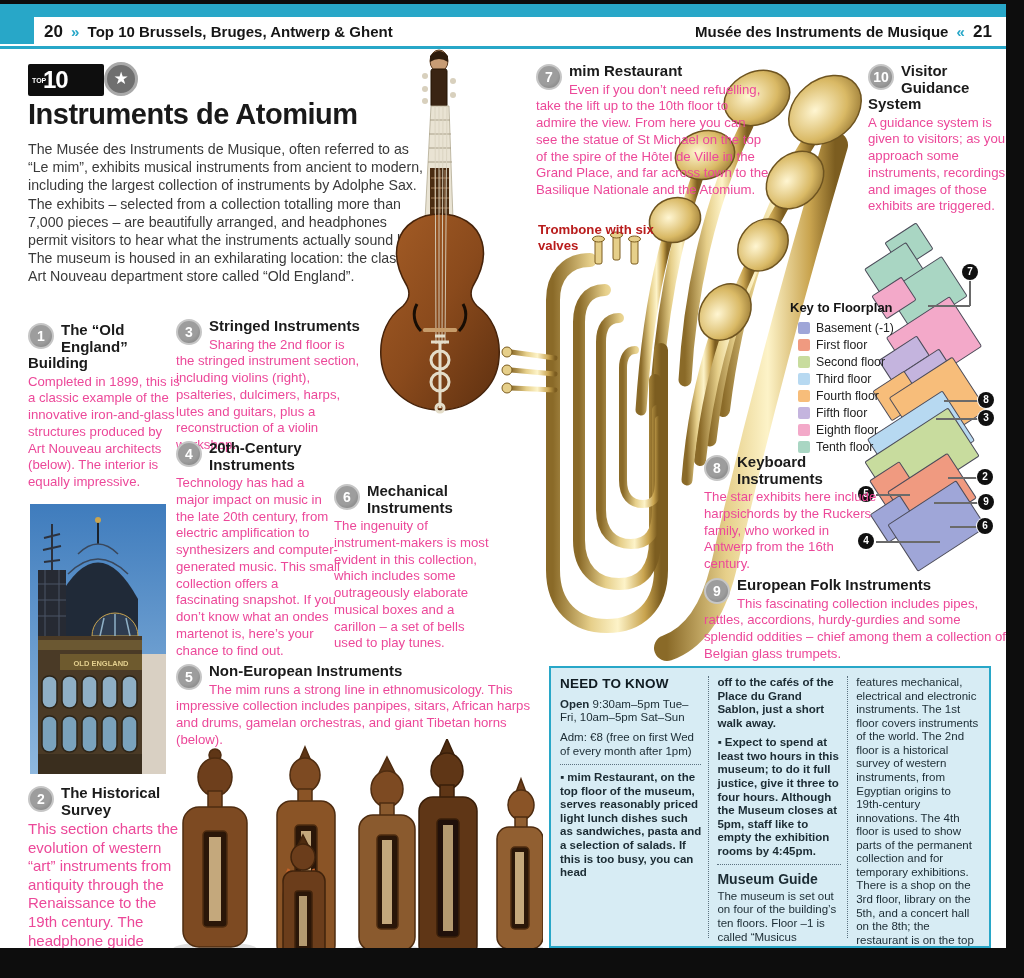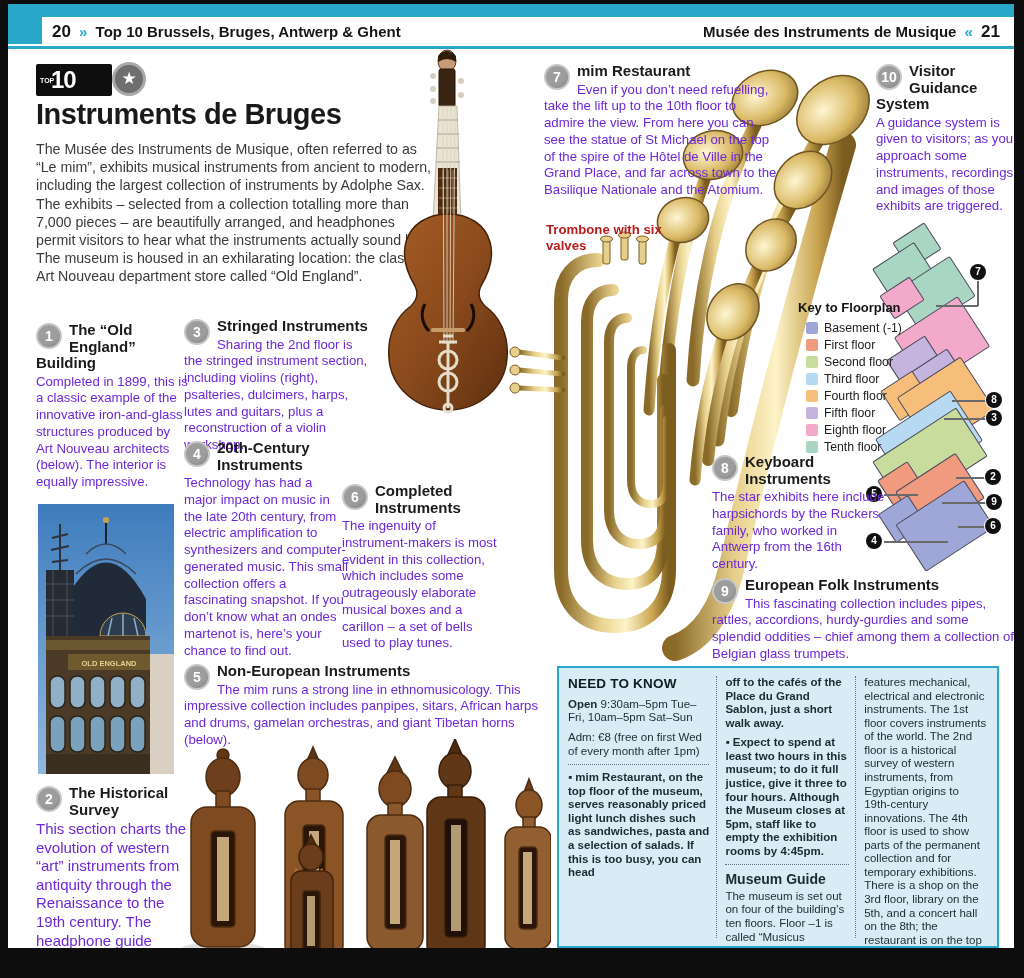--- a/index.html
+++ b/index.html
@@ -1,18 +1,18 @@
 <!DOCTYPE html>
 <html><head>
 <meta charset="utf-8">
 <style>
   html,body{margin:0;padding:0;background:#0d0d0d;}
   #screen{position:relative;width:1024px;height:978px;background:#0d0d0d;overflow:hidden;
           font-family:"Liberation Sans", sans-serif;}
-  .page{position:absolute;left:8px;top:4px;width:1006px;height:944px;background:#ffffff;overflow:hidden;}
+  .page{position:absolute;left:0;top:4px;width:1006px;height:944px;background:#ffffff;overflow:hidden;}
 
   
   .teal-top{position:absolute;left:0;top:0;right:0;height:13px;}
   .corner-tab{position:absolute;left:0;top:0;width:34px;height:40px;z-index:3;}
   .hdr{position:absolute;left:0;top:13px;right:0;height:29px;background:#fff;}
   .hdr-left{position:absolute;left:44px;top:0;line-height:29px;font-size:15px;font-weight:bold;color:#161616;white-space:nowrap;}
   .hdr-right{position:absolute;right:14px;top:0;line-height:29px;font-size:15px;font-weight:bold;color:#161616;white-space:nowrap;}
   .pgnum{font-size:17px;}
   .arrow{font-weight:bold;font-size:15px;padding:0 4px;}
   .teal-rule{position:absolute;left:0;top:42px;right:0;height:3px;}
@@ -28,21 +28,21 @@
   .title1{position:absolute;left:146px;top:60px;font-size:29px;font-weight:bold;color:#191919;letter-spacing:-0.5px;}
   .title2{position:absolute;left:28px;top:94px;font-size:29px;font-weight:bold;color:#191919;letter-spacing:-0.5px;}
   .intro{position:absolute;left:28px;top:136px;width:398px;font-size:14.2px;line-height:1.28;color:#3a3a3a;}
 
   
   .sec{position:absolute;z-index:6;}
   .circ{float:left;width:22px;height:22px;border:2px solid #c6c6c6;border-radius:50%;
         background:radial-gradient(circle at 40% 35%, #9d9d9d 55%, #7b7b7b 100%);
         color:#fff;font-weight:bold;font-size:14px;line-height:22px;text-align:center;margin:1px 7px 3px 0;}
   .sec h3{margin:0;font-size:15px;line-height:1.1;color:#1b1b1b;font-weight:bold;}
-  .sec p{margin:2px 0 0;font-size:13.2px;line-height:1.27;color:#6d28d9;}
+  .sec p{margin:2px 0 0;font-size:13.2px;line-height:1.27;color:#ec4899;}
   .sec1{left:28px;top:318px;width:152px;}
   .sec2{left:28px;top:781px;width:158px;}
   .sec2 p{font-size:15px;line-height:1.24;}
   .sec3{left:176px;top:314px;width:190px;}
   .sec4{left:176px;top:436px;width:164px;}
   .sec5{left:176px;top:659px;width:366px;}
   .sec6{left:334px;top:479px;width:160px;}
   .sec7{left:536px;top:59px;width:233px;}
   .sec8{left:704px;top:450px;width:174px;}
   .sec9{left:704px;top:573px;width:303px;}
@@ -128,41 +128,41 @@
         <span class="pgnum">21</span>
       </div>
     </div>
     <div class="teal-rule" style="background: rgb(40, 167, 200);"></div>
 
     <div class="logo">
       <span class="t">TOP</span>
       <span class="n">10</span>
     </div>
     <div class="star-badge">★</div>
-    <div class="title2">Instruments de Bruges</div>
+    <div class="title2">Instruments de Atomium</div>
     <div class="intro">The Musée des Instruments de Musique, often referred to as “Le mim”, exhibits musical instruments from ancient to modern, including the largest collection of instruments by Adolphe Sax. The exhibits – selected from a collection totalling more than 7,000 pieces – are beautifully arranged, and headphones permit visitors to hear what the instruments actually sound like. The museum is housed in an exhilarating location: the classic Art Nouveau department store called “Old England”.</div>
 
     <div class="sec sec1">
       <span class="circ">1</span>
       <h3>The “Old England” Building</h3>
       <p>Completed in 1899, this is a classic example of the innovative iron-and-glass structures produced by Art Nouveau architects (below). The interior is equally impressive.</p>
     </div>
     <div class="sec sec3">
       <span class="circ">3</span>
       <h3>Stringed Instruments</h3>
       <p>Sharing the 2nd floor is the stringed instrument section, including violins (right), psalteries, dulcimers, harps, lutes and guitars, plus a reconstruction of a violin workshop.</p>
     </div>
     <div class="sec sec4">
       <span class="circ">4</span>
       <h3>20th-Century Instruments</h3>
       <p>Technology has had a major impact on music in the late 20th century, from electric amplification to synthesizers and computer-generated music. This small collection offers a fascinating snapshot. If you don’t know what an ondes martenot is, here’s your chance to find out.</p>
     </div>
     <div class="sec sec6">
       <span class="circ">6</span>
-      <h3>Completed Instruments</h3>
+      <h3>Mechanical Instruments</h3>
       <p>The ingenuity of instrument-makers is most evident in this collection, which includes some outrageously elaborate musical boxes and a carillon – a set of bells used to play tunes.</p>
     </div>
     <div class="sec sec5">
       <span class="circ">5</span>
       <h3>Non-European Instruments</h3>
       <p>The mim runs a strong line in ethnomusicology. This impressive collection includes panpipes, sitars, African harps and drums, gamelan orchestras, and giant Tibetan horns (below).</p>
     </div>
     <div class="sec sec2">
       <span class="circ">2</span>
       <h3>The Historical Survey</h3>

